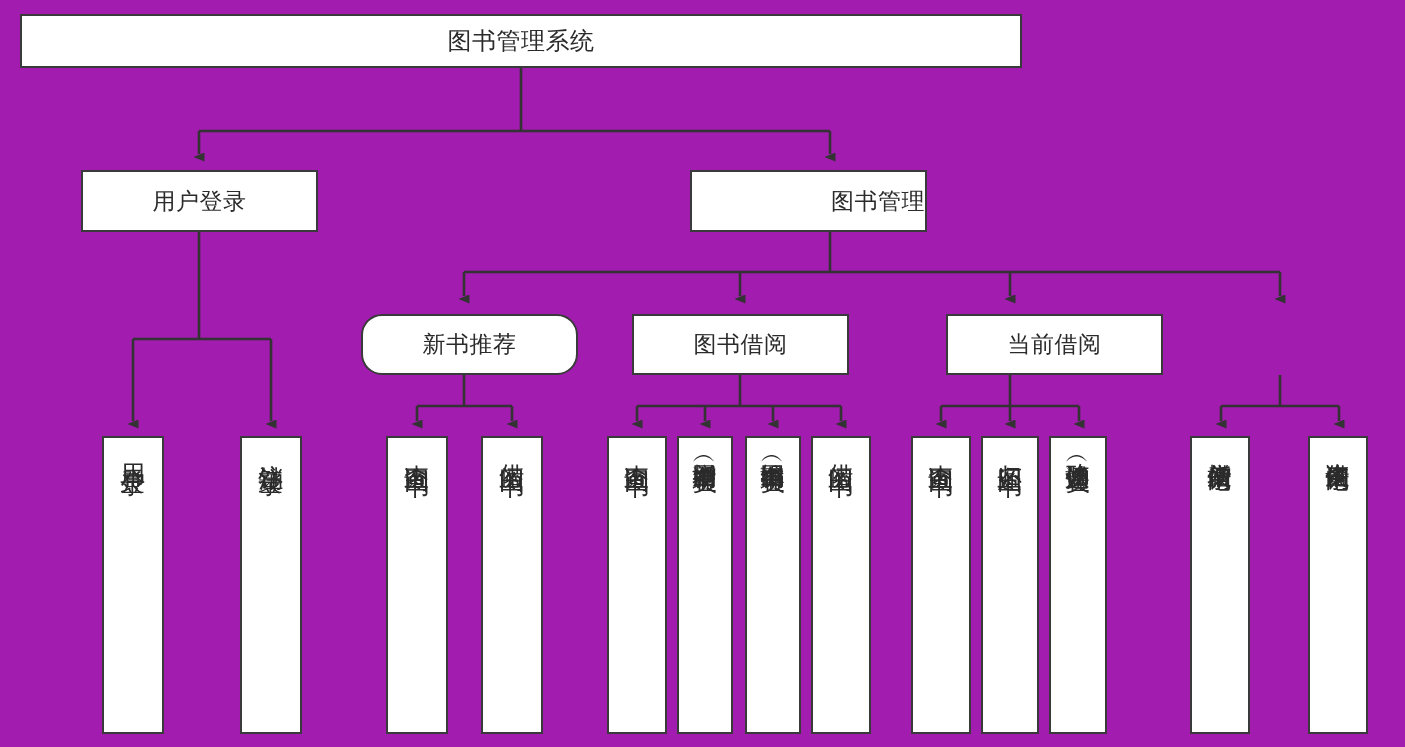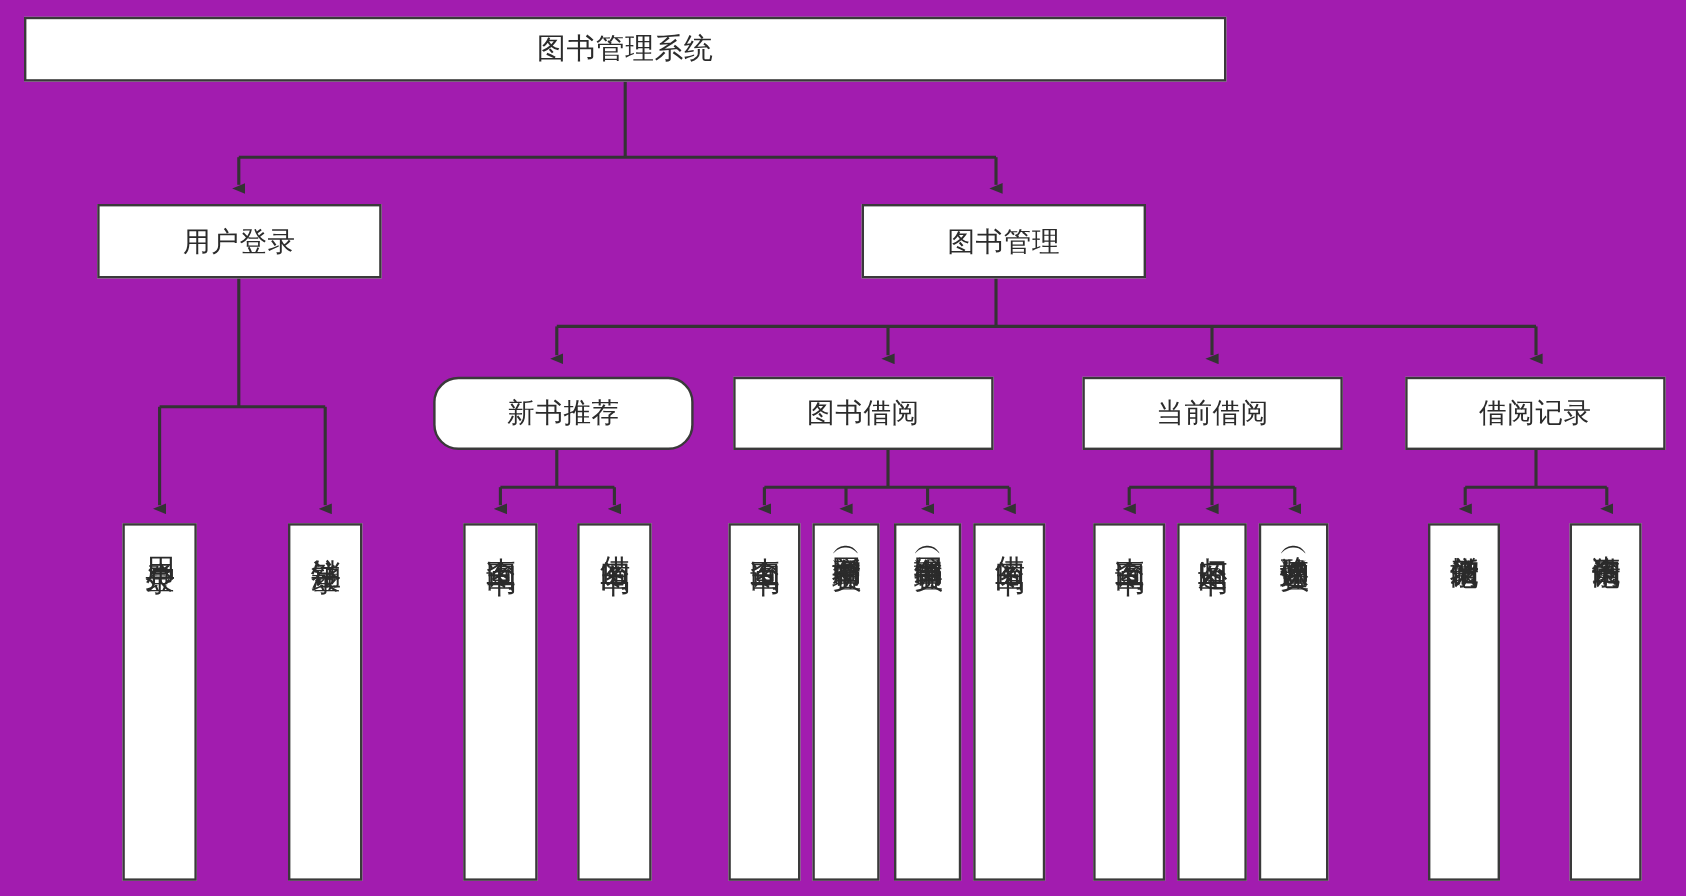--- a/index.html
+++ b/index.html
@@ -134,35 +134,32 @@
     </g>
   </svg>
 
   <div class="node horiz root" style="left:20px; top:14px; width:1002px; height:54px;">
     <span class="node-label">图书管理系统</span>
   </div>
 
   <div class="node horiz" style="left:81px; top:170px; width:237px; height:62px;">
     <span class="node-label">用户登录</span>
   </div>
-  <div class="node horiz" style="left:718px; top:170px; width:237px; height:62px;">
+  <div class="node horiz" style="left:690px; top:170px; width:237px; height:62px;justify-content:flex-end;">
     <span class="node-label">图书管理</span>
   </div>
 
   <div class="node horiz" style="left:361px; top:314px; width:217px; height:61px;border-radius:21px;">
     <span class="node-label">新书推荐</span>
   </div>
-  <div class="node horiz" style="left:611px; top:314px; width:217px; height:61px;">
+  <div class="node horiz" style="left:632px; top:314px; width:217px; height:61px;">
     <span class="node-label">图书借阅</span>
   </div>
-  <div class="node horiz" style="left:902px; top:314px; width:217px; height:61px;">
+  <div class="node horiz" style="left:946px; top:314px; width:217px; height:61px;">
     <span class="node-label">当前借阅</span>
-  </div>
-  <div class="node horiz" style="left:1171px; top:314px; width:217px; height:61px;">
-    <span class="node-label">借阅记录</span>
   </div>
 
   <div class="node vert" style="left:102px; top:436px; width:62px; height:298px;">
     <span class="node-label">用户登录</span>
   </div>
   <div class="node vert" style="left:240px; top:436px; width:62px; height:298px;">
     <span class="node-label">注销登录</span>
   </div>
 
   <div class="node vert" style="left:386px; top:436px; width:62px; height:298px;">

